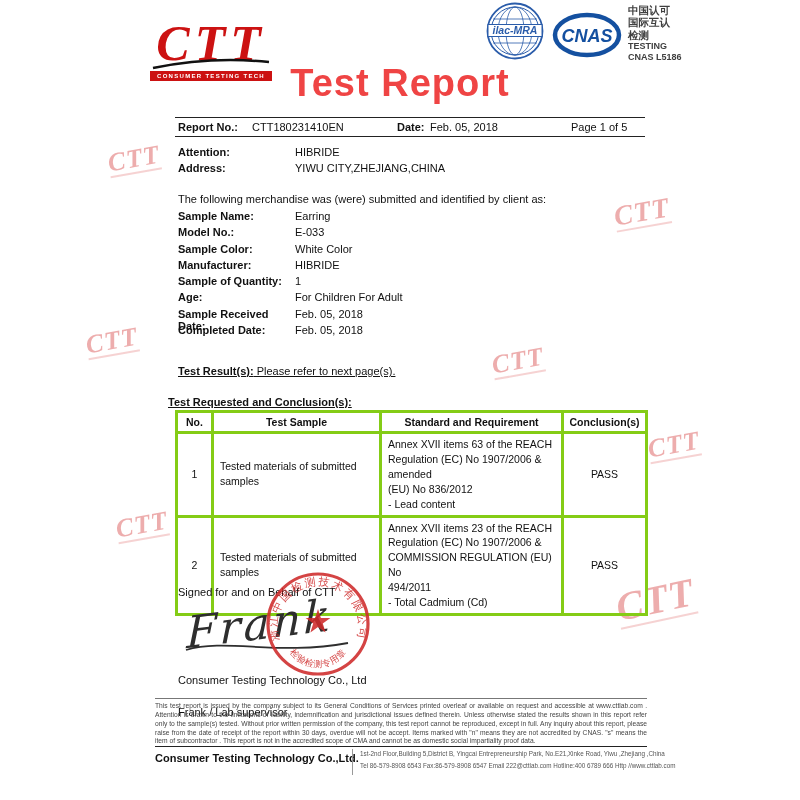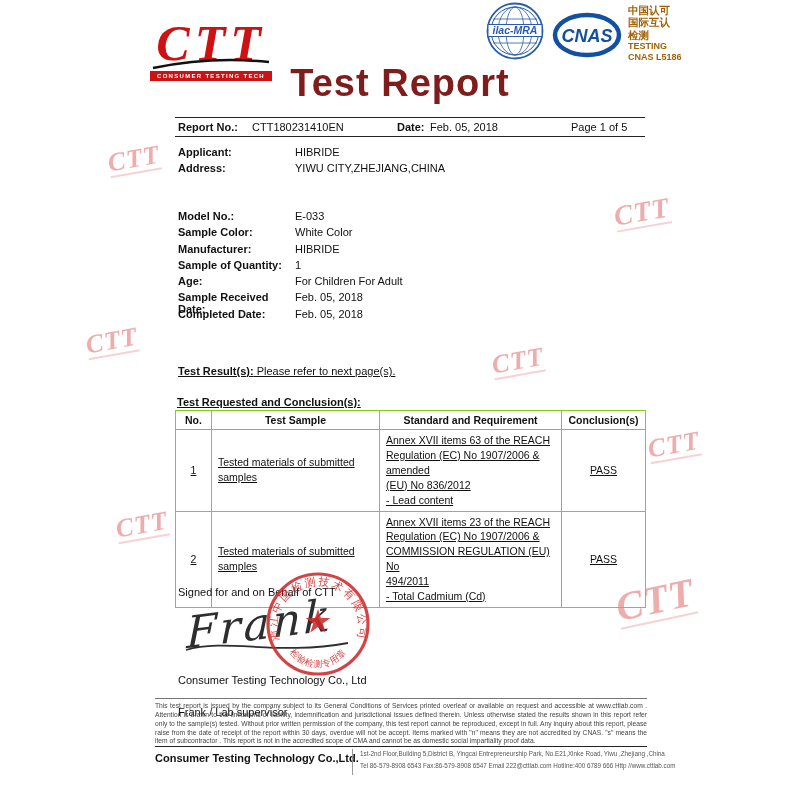--- a/index.html
+++ b/index.html
@@ -14,39 +14,39 @@
 
   
   .ctt-logo{left:150px;top:22px;width:122px;text-align:center;}
   .ctt-letters{font-family:"Liberation Serif", serif;font-weight:bold;font-style:italic;
                font-size:50px;line-height:.85;color:#cc1212;letter-spacing:5px;}
   .ctt-swoosh{display:block;margin:-9px auto 0 auto;}
   .ctt-bar{margin-top:1px;background:#cc1212;color:#fff;font-size:6px;font-weight:bold;
            letter-spacing:1.3px;padding:2px 0;}
 
   .title{left:0;top:62px;width:800px;text-align:center;font-size:38px;font-weight:bold;
-         letter-spacing:1px;color:#7f1d1d;}
-
-  .acc-text{left:628px;top:4px;color:#a16207;line-height:1.18;}
+         letter-spacing:1px;color:#ef4444;}
+
+  .acc-text{left:628px;top:4px;color:#404040;line-height:1.18;}
   .acc-cn{font-size:10.5px;font-weight:bold;}
   .acc-en{font-size:9px;font-weight:bold;}
 
   .hline{border-top:1px solid #222;height:0;}
   .t11{font-size:11px;}
   .b{font-weight:bold;}
 
   .kv-row{display:flex;font-size:11px;height:16.3px;align-items:flex-start;}
   .kv-label{width:117px;font-weight:bold;flex:0 0 117px;}
 
   .underlined{text-decoration:underline;}
 
   .rtable{border-collapse:collapse;width:470px;font-size:10.5px;table-layout:fixed;}
-  .rtable th,.rtable td{border:1px solid #84cc16;}
+  .rtable th,.rtable td{border:3px solid #84cc16;}
   .rtable th{font-weight:bold;padding:3px 2px;text-align:center;}
-  .rtable td{padding:3px 6px;text-decoration:underline;}
+  .rtable td{padding:3px 6px;}
   .cell-c{text-align:center;vertical-align:middle;}
   .cell-sample{vertical-align:middle;padding-left:8px;line-height:1.5;}
   .cell-std{vertical-align:middle;white-space:pre-line;line-height:1.42;}
 
   .autograph{font-family:"DejaVu Serif", serif;font-style:italic;font-size:44px;color:#2e2e2e;
              transform:rotate(-7deg) skewX(-8deg);letter-spacing:3px;}
   .stamp{opacity:.88;}
 
   .disclaimer{font-size:6.7px;color:#444;line-height:1.32;text-align:justify;}
   .footer-co{font-size:11px;font-weight:bold;color:#111;}
@@ -103,31 +103,36 @@
   <div class="abs hline" style="left:175px;top:117px;width:470px;"></div>
   <span class="abs t11 b" style="left:178px;top:121px;">Report No.:</span>
   <span class="abs t11" style="left:252px;top:121px;">CTT180231410EN</span>
   <span class="abs t11 b" style="left:397px;top:121px;">Date:</span>
   <span class="abs t11" style="left:430px;top:121px;">Feb. 05, 2018</span>
   <span class="abs t11" style="left:571px;top:121px;">Page 1 of 5</span>
   <div class="abs hline" style="left:175px;top:136px;width:470px;"></div>
 
   <div class="abs" style="left:178px;top:146px;">
     <div class="kv-row">
-      <span class="kv-label">Applicant:</span>
+      <span class="kv-label">Attention:</span>
       <span>HIBRIDE</span>
     </div>
     <div class="kv-row">
       <span class="kv-label">Address:</span>
       <span>YIWU CITY,ZHEJIANG,CHINA</span>
     </div>
   </div>
 
+  <div class="abs t11" style="left:178px;top:193px;">The following merchandise was (were) submitted and identified by client as:</div>
 
   <div class="abs" style="left:178px;top:210px;">
+    <div class="kv-row">
+      <span class="kv-label">Sample Name:</span>
+      <span>Earring</span>
+    </div>
     <div class="kv-row">
       <span class="kv-label">Model No.:</span>
       <span>E-033</span>
     </div>
     <div class="kv-row">
       <span class="kv-label">Sample Color:</span>
       <span>White Color</span>
     </div>
     <div class="kv-row">
       <span class="kv-label">Manufacturer:</span>
@@ -148,21 +153,21 @@
     <div class="kv-row">
       <span class="kv-label">Completed Date:</span>
       <span>Feb. 05, 2018</span>
     </div>
   </div>
 
   <div class="abs t11 underlined" style="left:178px;top:365px;">
     <span class="b">Test Result(s):</span><span> Please refer to next page(s).</span>
   </div>
 
-  <div class="abs t11 b underlined" style="left:177px;top:396px;">Test Requested and Conclusion(s):</div>
+  <div class="abs t11 b underlined" style="left:168px;top:396px;">Test Requested and Conclusion(s):</div>
 
   <table class="abs rtable" style="left:175px;top:410px;">
     <colgroup>
         <col style="width:36px">
         <col style="width:168px">
         <col style="width:182px">
         <col style="width:84px">
       </colgroup>
     <thead>
       <tr>

